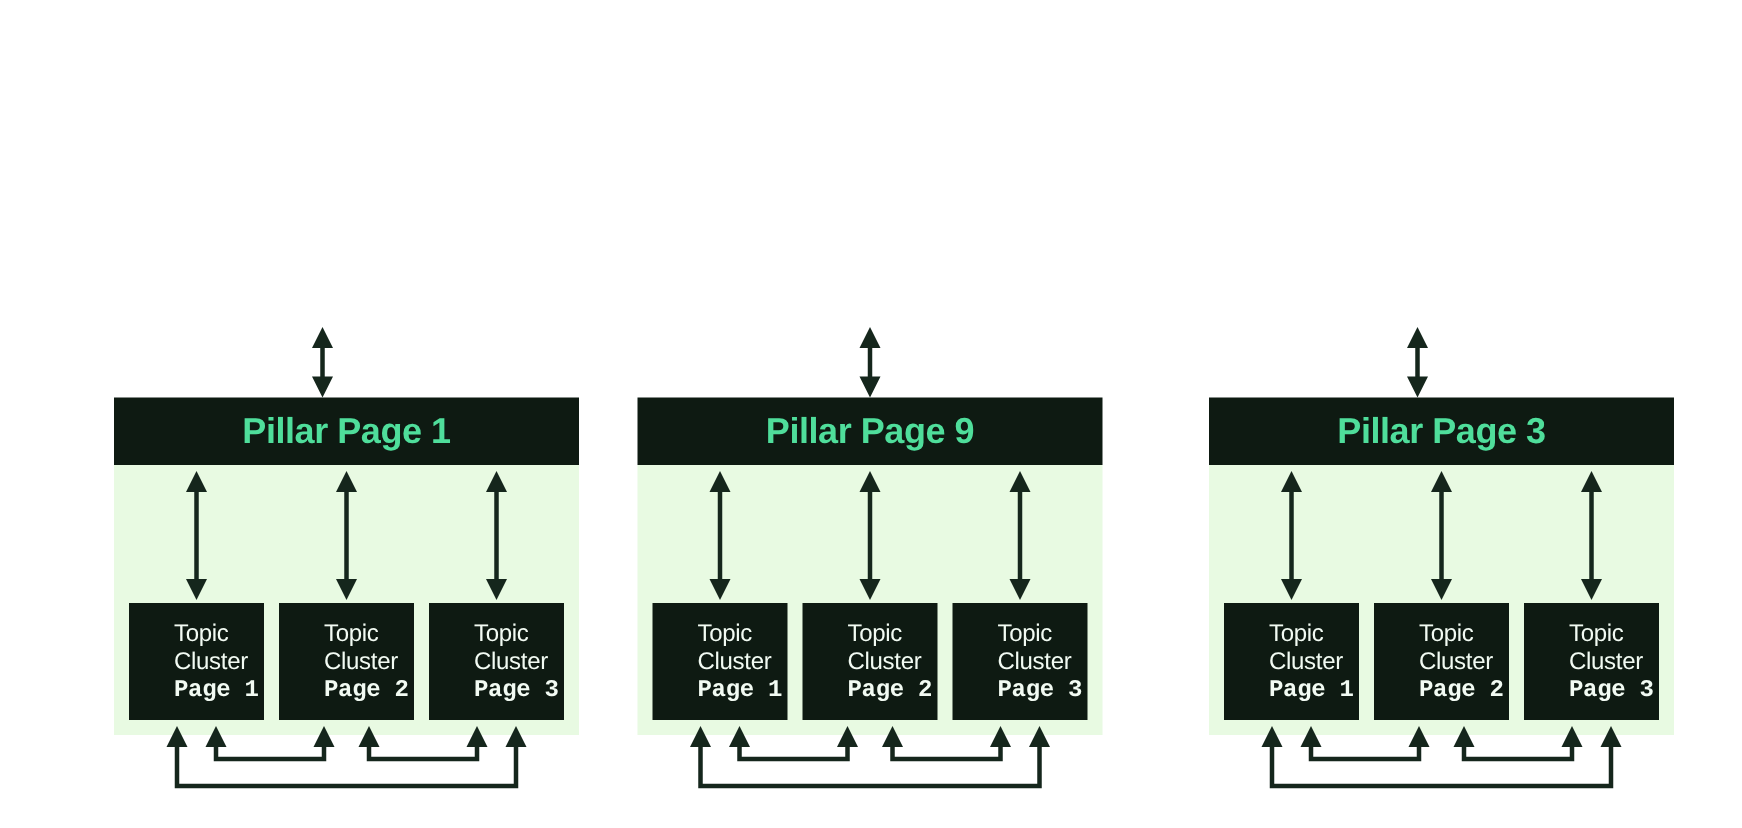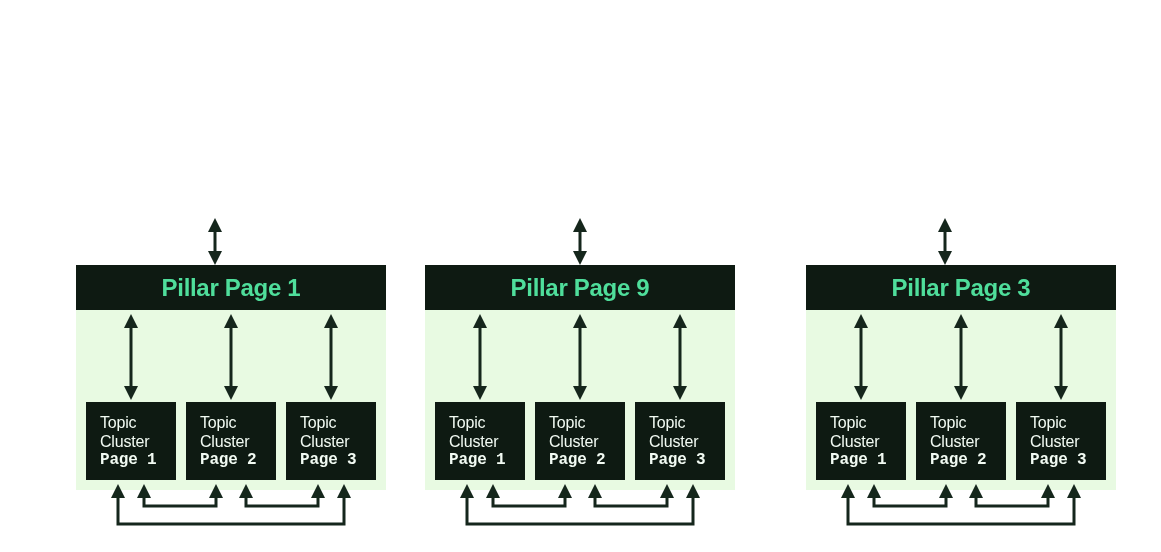--- a/index.html
+++ b/index.html
@@ -91,21 +91,21 @@
   }
 
   
   .tc-box {
     position: absolute;
     top: 92px;
     width: 90px;
     height: 78px;
     background: #0E1A12;
     box-sizing: border-box;
-    padding: 11px 0 0 14px;
+    padding: 11px 0 0 30px;
   }
   .tc-box.b1 { left: 10px; }
   .tc-box.b2 { left: 110px; }
   .tc-box.b3 { left: 210px; }
   .tc-line {
     color: #F2FBF3;
     font-size: 16px;
     font-weight: 400;
     line-height: 19px;
     letter-spacing: -0.2px;

